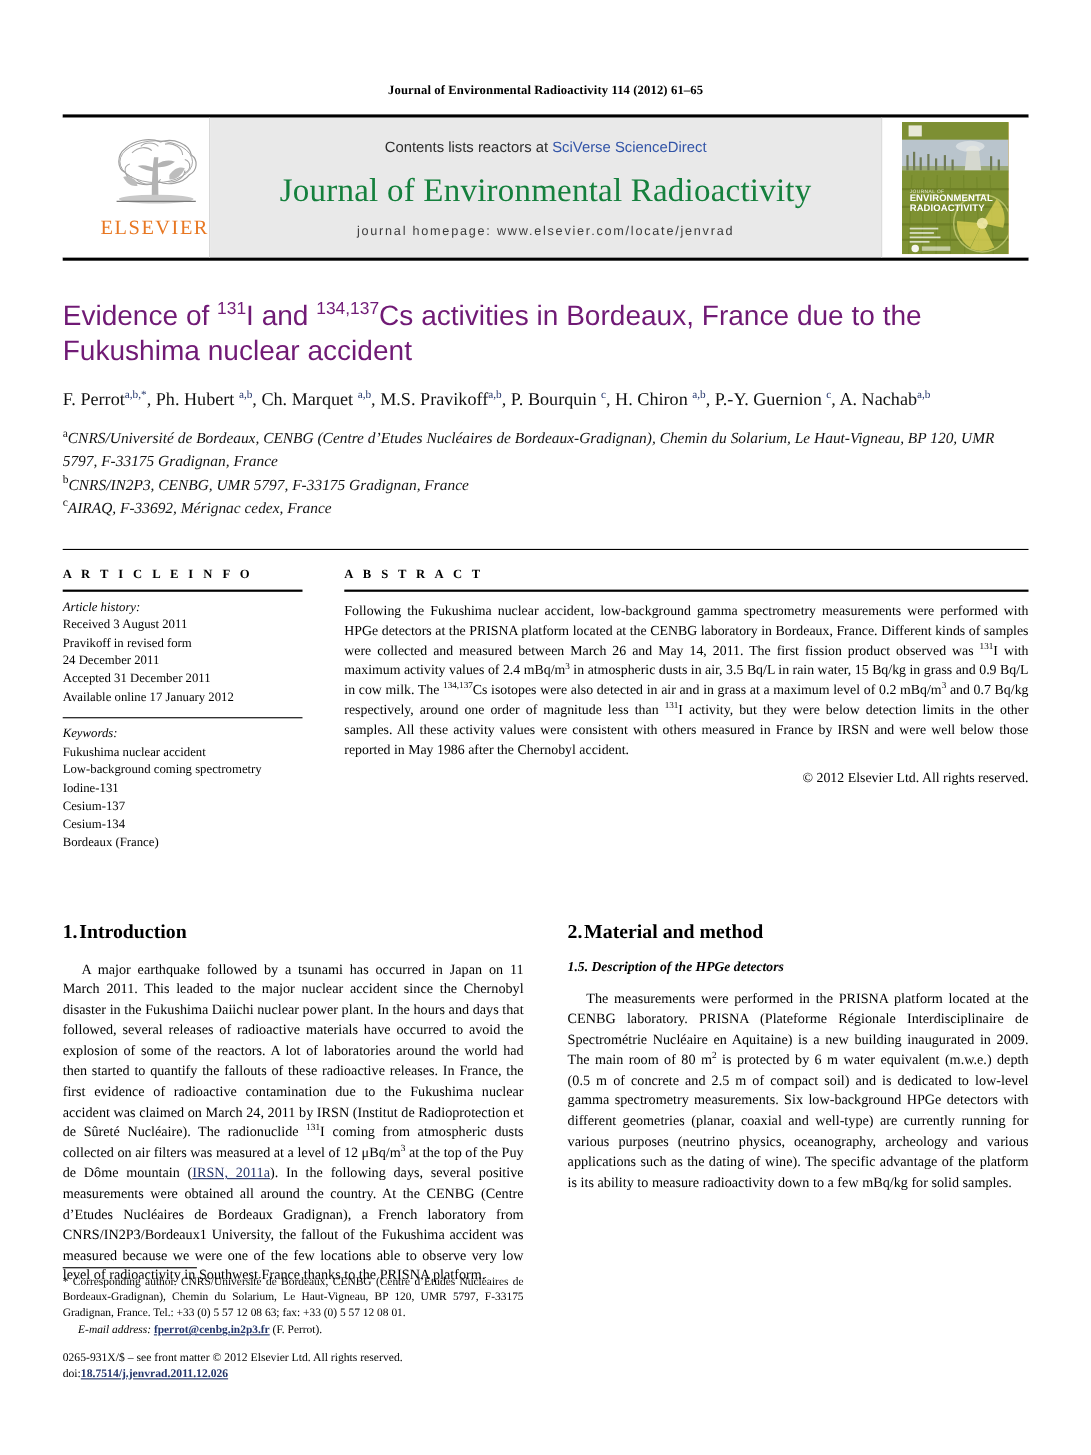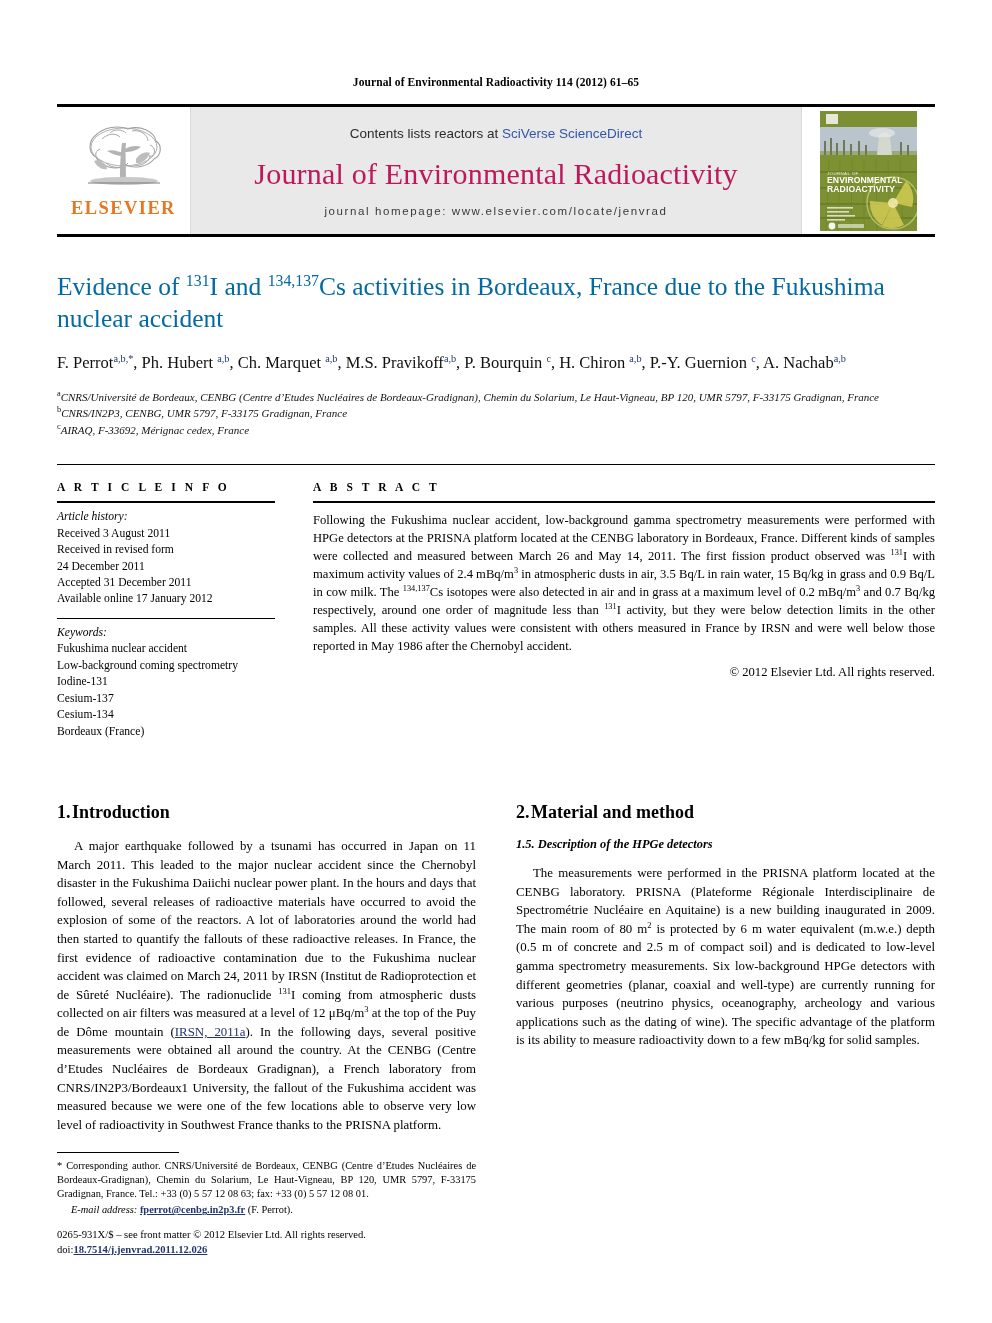--- a/index.html
+++ b/index.html
@@ -42,24 +42,23 @@
     display: flex;
     align-items: stretch;
     position: relative;
   }
   .logo-left {
     width: 133px;
     flex: 0 0 133px;
     background: #fff;
     display: flex;
     flex-direction: column;
-    align-items: center;
+    align-items: flex-end;
     justify-content: center;
     border-right: 1px solid #d8d8d8;
-    font-weight: bold;
   }
   .tree-svg { display:block; }
   .elsevier-word {
     font-family: "Liberation Serif", serif;
     color: #E87722;
     font-size: 18.5px;
     letter-spacing: 1.4px;
     margin-top: 1px;
   }
   .masthead-center {
@@ -77,21 +76,21 @@
     color: #2b2b2b;
     margin-top: 6px;
   }
   .contents-line a {
     color: #3355a8;
     text-decoration: none;
   }
   .journal-title {
     font-family: "Liberation Serif", serif;
     font-size: 30px;
-    color: #be185d;
+    color: #15803d;
     margin-top: 16px;
     margin-bottom: 14px;
     letter-spacing: 0.2px;
   }
   .homepage-line {
     font-family: "Liberation Sans", sans-serif;
     font-size: 11.5px;
     letter-spacing: 1.6px;
     color: #3a3a3a;
     margin-bottom: 4px;
@@ -109,45 +108,45 @@
     width: 97px;
     height: 120px;
     position: relative;
     overflow: hidden;
     background: #fdba74;
   }
 
   
   .title-block { margin-top: 34px; }
   .paper-title {
-    font-family: Liberation Serif, serif;
+    font-family: Liberation Sans, sans-serif;
     font-size: 25.5px;
     line-height: 1.26;
     font-weight: normal;
-    color: #0369a1;
+    color: #701a75;
     margin: 0;
   }
   .authors {
     font-family: "Liberation Serif", serif;
     font-size: 16.5px;
     line-height: 1.42;
     margin-top: 16px;
     color: #111;
   }
   .authors sup, .paper-title sup {
     font-size: 0.62em;
     vertical-align: super;
     line-height: 0;
   }
   .authors sup { color: #23356b; }
   .affils {
     margin-top: 14px;
     font-family: "Liberation Serif", serif;
     font-style: italic;
-    font-size: 11px;
+    font-size: 14px;
     line-height: 1.5;
     color: #111;
   }
   .affils sup { font-style: normal; font-size: 0.75em; vertical-align: super; line-height:0;}
 
   
   .band {
     margin-top: 26px;
     border-top: 1px solid #000;
     display: flex;
@@ -377,21 +376,21 @@
   </div>
 
   <div class="band">
 
     <div class="col-info">
       <div class="sec-label">A R T I C L E  I N F O</div>
       <div class="rule-thick"></div>
       <div class="info-group">
         <div class="ghead">Article history:</div>
         <div>Received 3 August 2011</div>
-        <div>Received in revised form</div>
+        <div>Pravikoff in revised form</div>
         <div>24 December 2011</div>
         <div>Accepted 31 December 2011</div>
         <div>Available online 17 January 2012</div>
       </div>
       <div class="rule-thin"></div>
       <div class="info-group">
         <div class="ghead">Keywords:</div>
         <div>Fukushima nuclear accident</div>
         <div>Low-background coming spectrometry</div>
         <div>Iodine-131</div>

